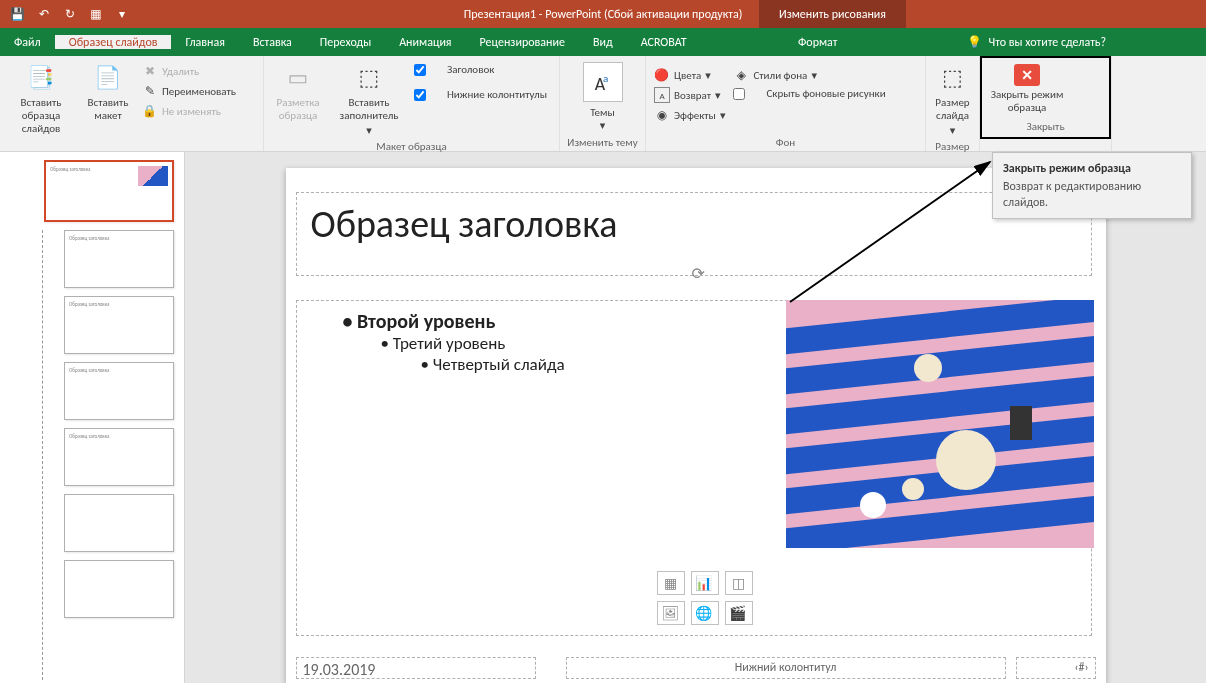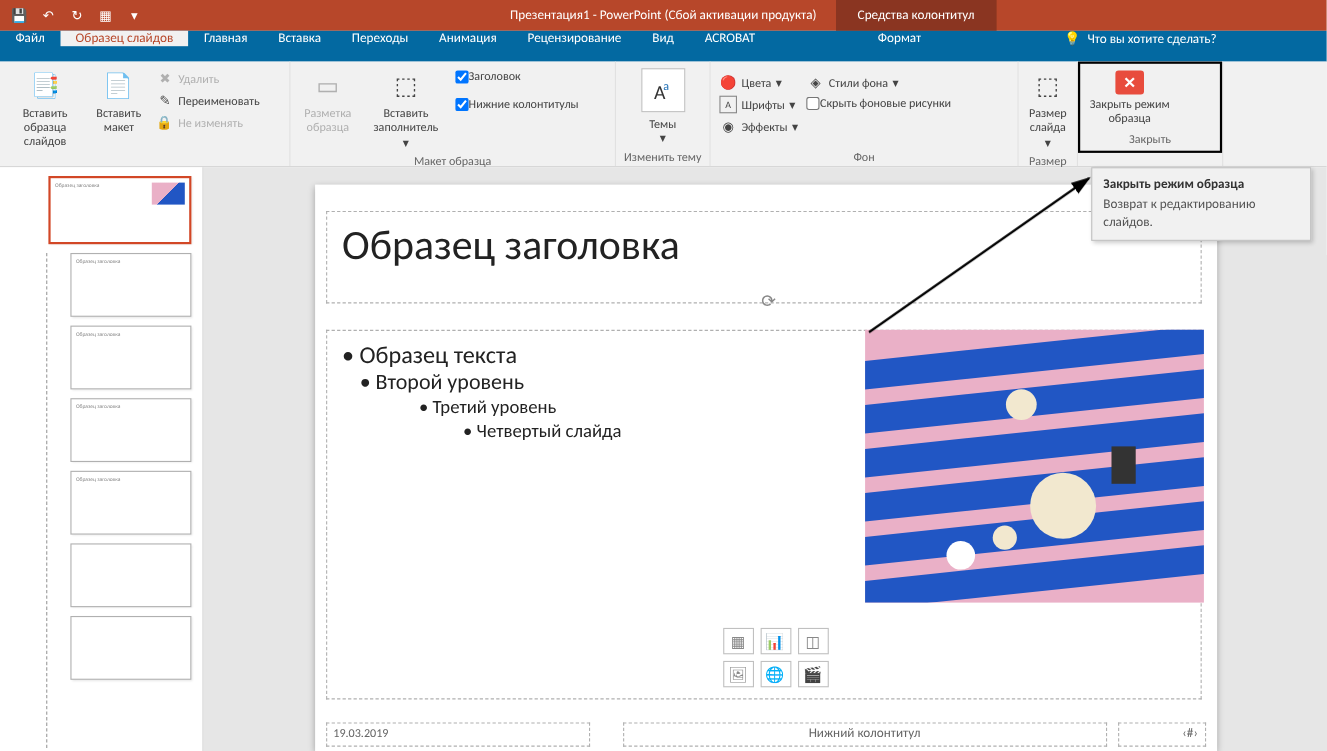--- a/index.html
+++ b/index.html
@@ -6,39 +6,39 @@
 body { width: 1206px; height: 683px; background: #fff; overflow: hidden; position: relative; }
 
 
 .titlebar { height: 28px; background: #B7472A; display: flex; align-items: center; color: #fff; font-size: 12px; position: relative; }
 .titlebar .qat { display: flex; align-items: center; gap: 6px; padding: 0 8px; }
 .titlebar .qat span { width: 20px; height: 20px; display: flex; align-items: center; justify-content: center; cursor: pointer; }
 .titlebar .title { position: absolute; left: 50%; transform: translateX(-50%); }
 .context-tab-label { position: absolute; right: 300px; top: 0; height: 28px; background: #8A3521; color: #fff; padding: 0 20px; display: flex; align-items: center; font-size: 12px; }
 
 
-.tabs { height: 28px; background: #0369a1; display: flex; align-items: flex-start; color: #fff; font-size: 12px; position: relative; }
+.tabs { height: 28px; background: #15803d; display: flex; align-items: center; color: #fff; font-size: 12px; position: relative; }
 .tab { padding: 0 14px; display: flex; align-items: center; cursor: pointer; }
 .tab.active { background: #F1F1F1; color: #B7472A; }
 .tab.context { position: absolute; left: 784px; }
 .tell-me { position: absolute; right: 100px; display: flex; align-items: center; gap: 6px; }
 .tell-me .bulb { font-size: 12px; }
 
 
 .ribbon { height: 96px; background: #F1F1F1; border-bottom: 1px solid #D4D4D4; display: flex; position: relative; }
 .group { border-right: 1px solid #E1E1E1; padding: 2px 6px 0; display: flex; flex-direction: column; justify-content: space-between; }
 .group-body { display: flex; align-items: flex-start; gap: 4px; flex: 1; }
 .group-label { text-align: center; font-size: 11px; color: #666; padding: 2px 0; }
 .big-btn { display: flex; flex-direction: column; align-items: center; width: 56px; padding-top: 4px; cursor: pointer; font-size: 11px; color: #444; text-align: center; line-height: 1.2; gap: 2px; }
 .big-btn .ico { width: 32px; height: 32px; display: flex; align-items: center; justify-content: center; font-size: 22px; }
 .small-list { display: flex; flex-direction: column; gap: 2px; padding-top: 4px; }
 .small-btn { display: flex; align-items: center; gap: 4px; font-size: 11px; color: #444; cursor: pointer; padding: 1px 2px; white-space: nowrap; }
 .small-btn.disabled { color: #B0B0B0; cursor: default; }
 .small-btn .mini-ico { width: 16px; height: 16px; display: inline-flex; align-items: center; justify-content: center; font-size: 12px; }
-.checkbox-row { display: flex; align-items: center; gap: 0; font-size: 11px; color: #444; padding: 1px 2px; }
+.checkbox-row { display: flex; align-items: center; gap: 21px; font-size: 11px; color: #444; padding: 1px 2px; }
 .checkbox-row input { width: 12px; height: 12px; }
 
 .themes-box { width: 40px; height: 40px; border: 1px solid #C0C0C0; background: #fff; display: flex; align-items: center; justify-content: center; position: relative; margin: 4px; }
 .aa-box { font-family: serif; }
 .aa-big { font-size: 18px; color: #333; position: relative; top: 2px; }
 .aa-sm { font-size: 11px; color: #1F6FB5; position: relative; top: -4px; left: -2px; }
 
 
 .close-master-wrap { border: 2px solid #000; padding: 2px; position: relative; }
 .close-master-btn { display: flex; flex-direction: column; align-items: center; width: 86px; padding: 4px 0; cursor: pointer; font-size: 11px; color: #444; text-align: center; gap: 2px; }
@@ -60,50 +60,50 @@
 
 .slide-area { flex: 1; display: flex; align-items: flex-start; justify-content: center; padding: 16px 10px; overflow: auto; }
 .slide { width: 820px; height: 515px; background: #fff; box-shadow: 0 2px 6px rgba(0,0,0,0.3); position: relative; }
 .ph { position: absolute; border: 1px dashed #B0B0B0; }
 .ph-title { left: 10px; top: 24px; width: 796px; height: 84px; padding: 8px 14px; }
 .ph-title span { font-size: 38px; color: #222; }
 .ph-content { left: 10px; top: 132px; width: 796px; height: 336px; padding: 8px 14px; }
 .bullets { font-size: 17px; color: #222; }
 .bullets li { list-style: none; }
 .b1 { font-size: 22px; }
-.b2 { margin-left: 16px; font-size: 20px; font-weight: 400; }
+.b2 { margin-left: 32px; font-size: 20px; font-weight: 700; }
 .b3 { margin-left: 70px; font-size: 17px; }
 .b4 { margin-left: 110px; font-size: 17px; }
 .b5 { margin-left: 150px; font-size: 17px; }
 .content-icons { position: absolute; left: 360px; top: 270px; display: grid; grid-template-columns: repeat(3, 28px); grid-template-rows: repeat(2, 24px); gap: 6px; }
 .cico { border: 1px solid #C0C0C0; display: flex; align-items: center; justify-content: center; font-size: 14px; color: #888; }
 .ph-img { position: absolute; right: 12px; top: 132px; width: 308px; height: 248px; background: #EAB0C7; overflow: hidden; }
 .stripe { position: absolute; width: 350px; height: 26px; background: #2156C4; transform: skewY(-6deg); }
 .ball { position: absolute; border-radius: 50%; background: #F2E8CF; }
-.ph-date { left: 10px; bottom: 4px; width: 240px; height: 22px; padding: 2px 6px; font-size: 11px; color: #666; }
+.ph-date { left: 10px; bottom: 4px; width: 240px; height: 22px; padding: 2px 6px; font-size: 16px; color: #666; }
 .ph-footer { left: 280px; bottom: 4px; width: 440px; height: 22px; padding: 2px 6px; font-size: 12px; color: #666; text-align: center; }
 .ph-num { right: 10px; bottom: 4px; width: 80px; height: 22px; padding: 2px 6px; font-size: 12px; color: #666; text-align: right; }
 .rotate-handle { position: absolute; left: 406px; top: 96px; font-size: 16px; color: #888; }
 
 .arrow-line { position: absolute; z-index: 40; pointer-events: none; }
 
 </style>
 </head>
 <body>
 
 <div class="titlebar">
   <div class="qat">
     <span>💾</span>
     <span>↶</span>
     <span>↻</span>
     <span>▦</span>
     <span>▾</span>
   </div>
   <div class="title">Презентация1 - PowerPoint (Сбой активации продукта)</div>
-  <div class="context-tab-label">Средства колонтитул</div>
+  <div class="context-tab-label">Изменить рисования</div>
 </div>
 
 <div class="tabs">
   <div class="tab">Файл</div>
   <div class="tab active">Образец слайдов</div>
   <div class="tab">Главная</div>
   <div class="tab">Вставка</div>
   <div class="tab">Переходы</div>
   <div class="tab">Анимация</div>
   <div class="tab">Рецензирование</div>
@@ -187,21 +187,21 @@
   <div class="group" style="width:280px">
     <div class="group-body">
       <div class="small-list" style="padding-top:8px">
         <div class="small-btn">
             <span class="mini-ico">🔴</span>
             <span>Цвета</span>
             <span> ▾</span>
           </div>
         <div class="small-btn">
             <span class="mini-ico" style="border:1px solid #888;font-size:9px">A</span>
-            <span>Шрифты</span>
+            <span>Возврат</span>
             <span> ▾</span>
           </div>
         <div class="small-btn">
             <span class="mini-ico">◉</span>
             <span>Эффекты</span>
             <span> ▾</span>
           </div>
       </div>
       <div class="small-list" style="padding-top:8px">
         <div class="small-btn">
@@ -284,21 +284,20 @@
   </div>
 
   <div class="slide-area">
     <div class="slide">
       <div class="ph ph-title">
         <span>Образец заголовка</span>
       </div>
       <span class="rotate-handle">⟳</span>
       <div class="ph ph-content">
         <ul class="bullets">
-          <li class="b1">• <span>Образец текста</span></li>
           <li class="b2">• <span>Второй уровень</span></li>
           <li class="b3">• <span>Третий уровень</span></li>
           <li class="b4">• <span>Четвертый слайда</span></li>
         </ul>
         <div class="content-icons">
           <div class="cico">▦</div>
           <div class="cico">📊</div>
           <div class="cico">◫</div>
           <div class="cico">🖼</div>
           <div class="cico">🌐</div>

